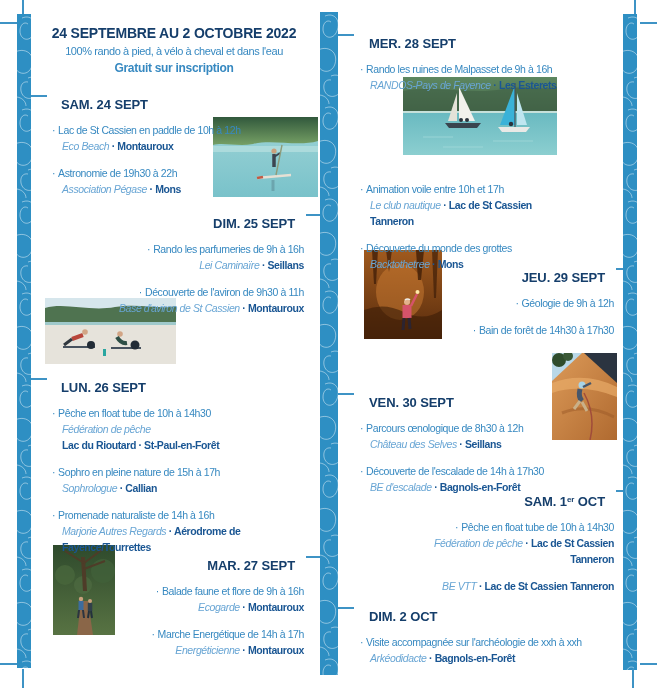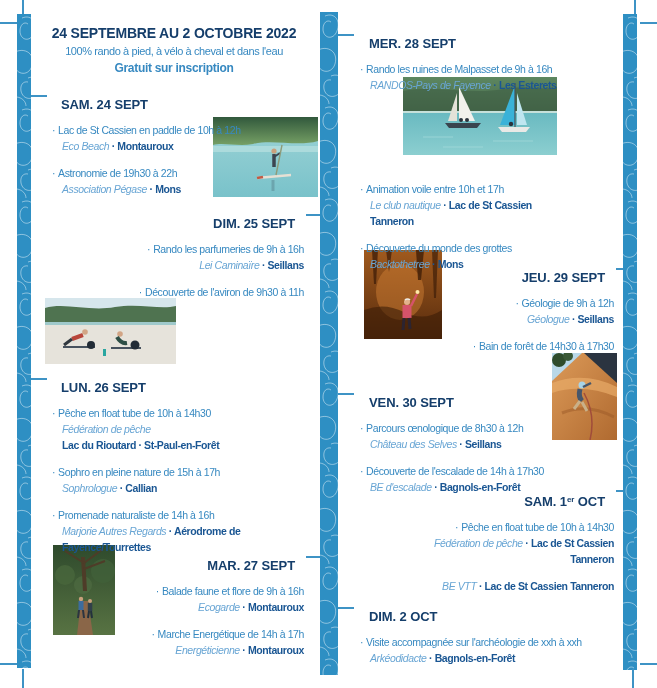--- a/index.html
+++ b/index.html
@@ -243,20 +243,21 @@
   </section>
 
   <section class="sec leftcol ar" style="top:207px">
     <h2 class="hdr">DIM. 25 SEPT</h2>
     <div class="event">
       <div class="desc"><span class="blt">·</span><span>Rando les parfumeries de 9h à 16h</span></div>
       <div class="sub"><em class="org">Lei Caminaïre</em><span class="sep"> · </span><b class="loc">Seillans</b></div>
     </div>
     <div class="event">
       <div class="desc"><span class="blt">·</span><span>Découverte de l'aviron de 9h30 à 11h</span></div>
+      <div class="sub"><em class="org">Base d'aviron de St Cassien</em><span class="sep"> · </span><b class="loc">Montauroux</b></div>
     </div>
   </section>
 
   <section class="sec leftcol al" style="top:371px">
     <h2 class="hdr">LUN. 26 SEPT</h2>
     <div class="event">
       <div class="desc"><span class="blt">·</span><span>Pêche en float tube de 10h à 14h30</span></div>
       <div class="sub"><em class="org">Fédération de pêche</em><span class="sep"></span><b class="loc">
 Lac du Rioutard · St-Paul-en-Forêt</b></div>
     </div>
@@ -298,21 +299,20 @@
     <div class="event">
       <div class="desc"><span class="blt">·</span><span>Découverte du monde des grottes</span></div>
       <div class="sub"><em class="org">Backtothetree</em><span class="sep"> · </span><b class="loc">Mons</b></div>
     </div>
   </section>
 
   <section class="sec rightcol ar" style="top:261px">
     <h2 class="hdr">JEU. 29 SEPT</h2>
     <div class="event">
       <div class="desc"><span class="blt">·</span><span>Géologie de 9h à 12h</span></div>
-      <div class="sub"><em class="org">Géologue</em><span class="sep"> · </span><b class="loc">Seillans</b></div>
     </div>
     <div class="event">
       <div class="desc"><span class="blt">·</span><span>Bain de forêt de 14h30 à 17h30</span></div>
     </div>
   </section>
 
   <section class="sec rightcol al" style="top:386px">
     <h2 class="hdr">VEN. 30 SEPT</h2>
     <div class="event">
       <div class="desc"><span class="blt">·</span><span>Parcours œnologique de 8h30 à 12h</span></div>

